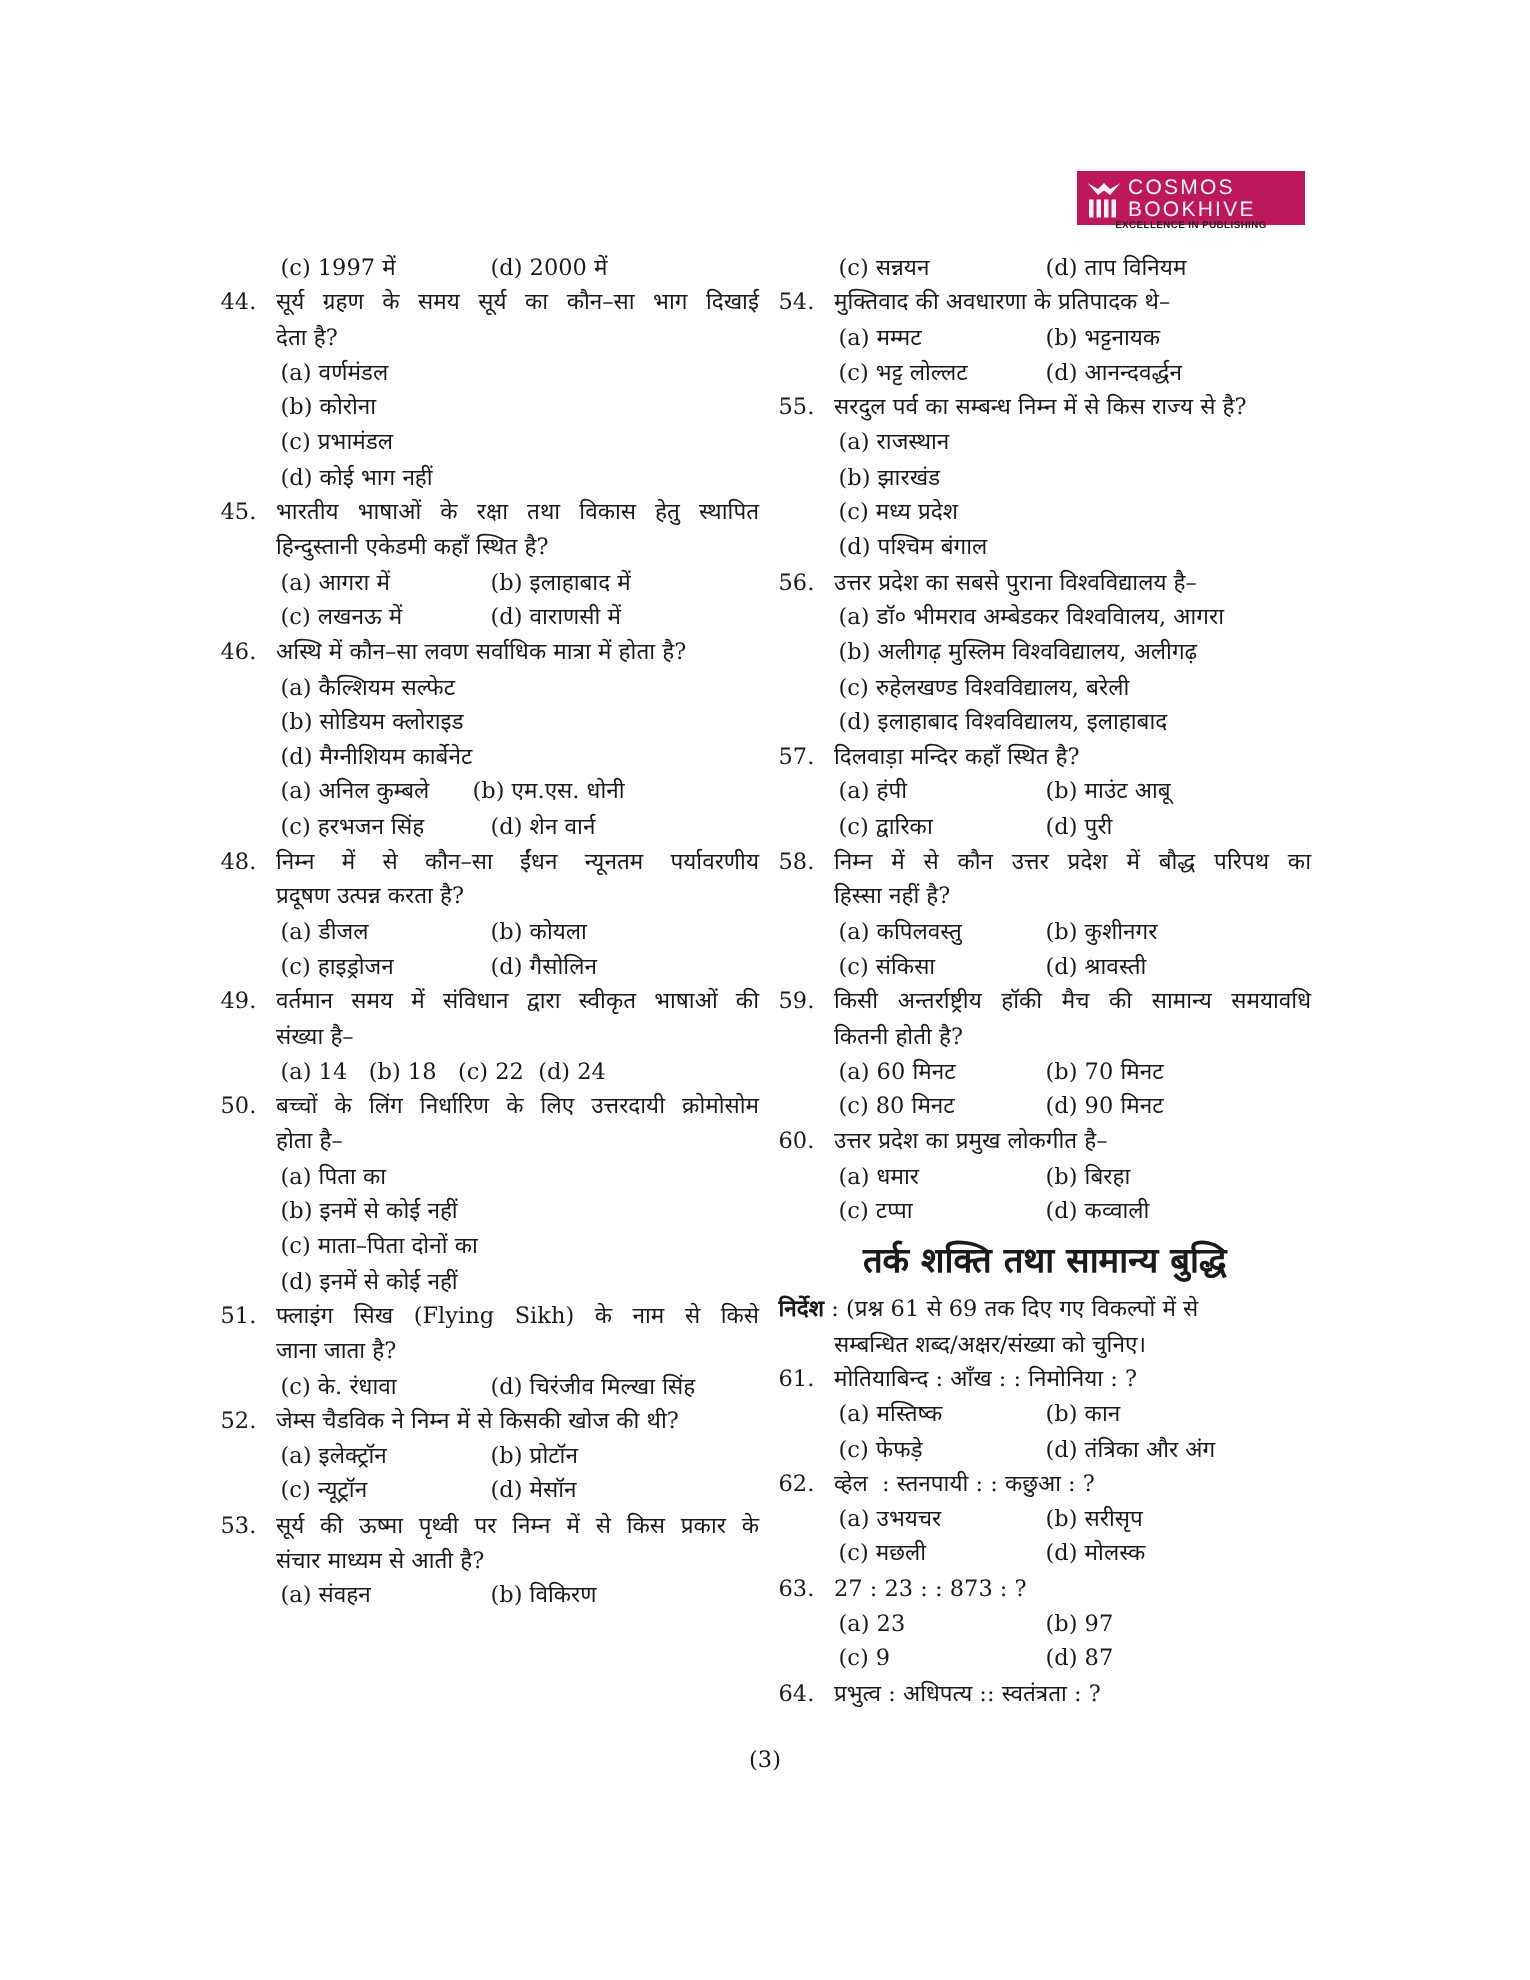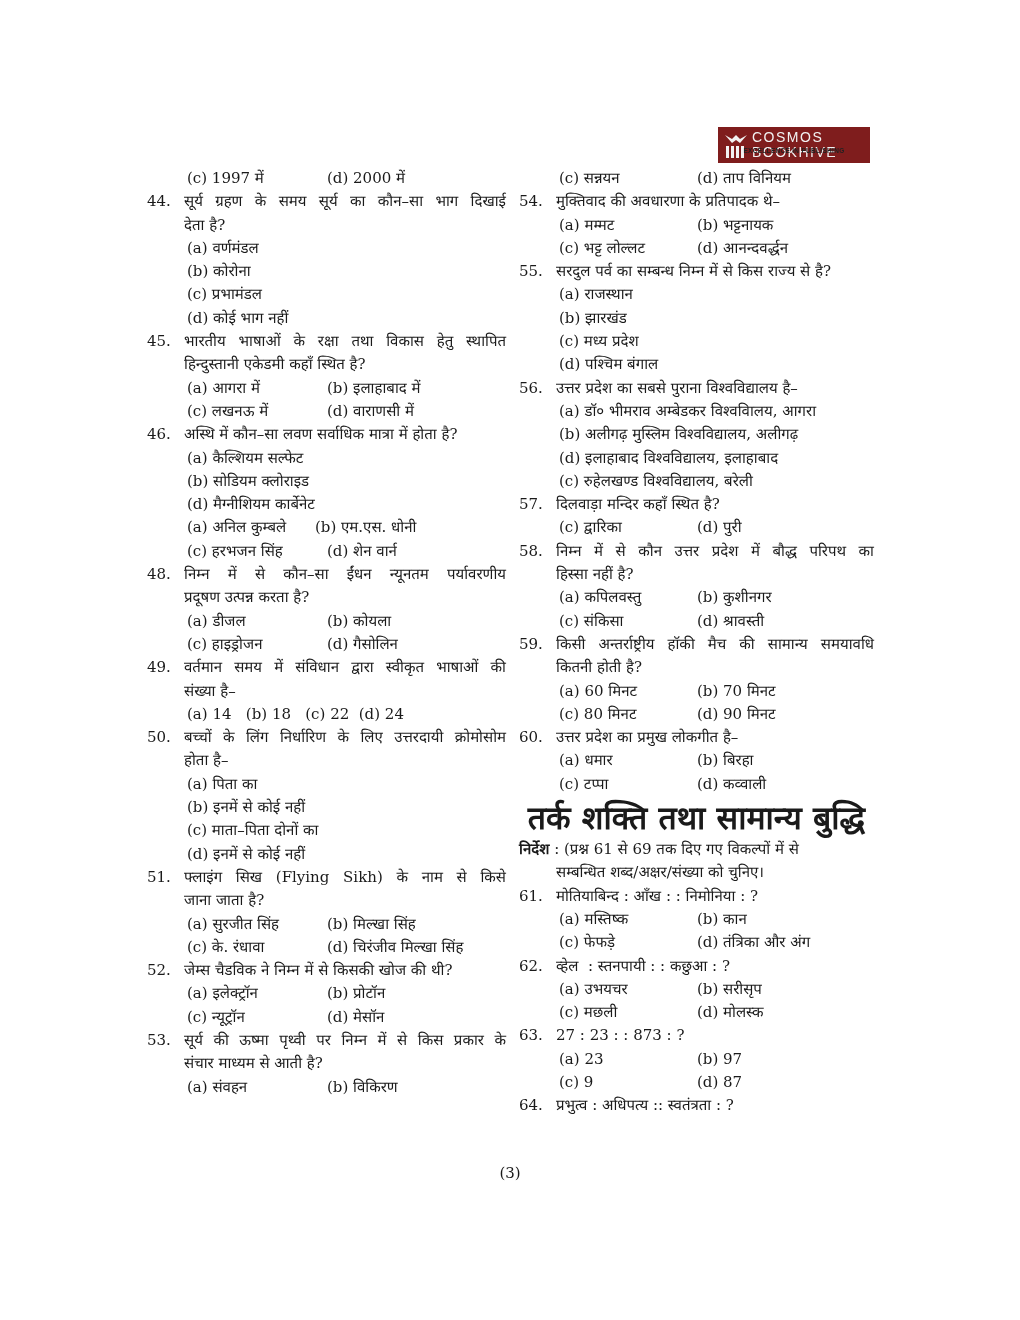--- a/index.html
+++ b/index.html
@@ -1,39 +1,39 @@
 <!DOCTYPE html>
 <html><head>
 <meta charset="utf-8">
 <style>
   html, body { margin: 0; padding: 0; background: #ffffff; }
   body { width: 1020px; height: 1320px; position: relative; overflow: hidden;
          font-family: "DejaVu Serif", "Liberation Serif", serif; color: #1a1a1a; }
   .logo { position: absolute; left: 718px; top: 110px; width: 152px; height: 48px; }
-  .logo-box { position: absolute; left: 0; top: 17px; width: 152px; height: 36px; background: #7f1d1d;
+  .logo-box { position: absolute; left: 0; top: 4px; width: 152px; height: 36px; background: #be185d;
               display: flex; align-items: center; }
   .logo-mark { width: 34px; height: 36px; position: relative; }
   .logo-mark svg { position: absolute; left: 4px; top: 2px; }
   .logo-text { font-family: "Liberation Sans", sans-serif; color: #f2f2f2; font-size: 14px;
                line-height: 15px; letter-spacing: 1.5px; }
   .logo-tag { position: absolute; left: 0; top: 37px; width: 152px; text-align: center;
               font-family: "Liberation Sans", sans-serif; font-weight: bold; font-size: 6.5px;
               letter-spacing: 0.3px; color: #222; }
 
   .col { position: absolute; top: 167px; width: 360px; font-size: 15px; }
   .col.left { left: 147px; }
   .col.right { left: 519px; width: 355px; }
   .line { height: 23.3px; line-height: 23.3px; white-space: nowrap; position: relative; }
   .qnum { position: absolute; left: 0; }
   .qtext { position: absolute; left: 37px; }
   .qtext.justify { width: 322px; text-align: justify; text-align-last: justify; }
   .opt { position: absolute; left: 40px; }
   .opt2 { position: absolute; left: 180px; }
   .col.right .opt2 { left: 178px; }
-  .heading { text-align: center; font-size: 32px; font-weight: bold; height: 42px; line-height: 44px;
+  .heading { text-align: center; font-size: 23px; font-weight: bold; height: 42px; line-height: 44px;
              position: relative; }
   .directive { position: relative; height: 23.3px; line-height: 23.3px; white-space: nowrap; }
   .directive b { font-weight: bold; }
   .footer { position: absolute; top: 1164px; left: 0; width: 1020px; text-align: center; font-size: 15px; }
 </style>
 </head>
 <body>
 
 <div class="logo">
   <div class="logo-box">
@@ -182,24 +182,20 @@
 
   <div>
     <div class="line">
         <span class="qnum">51.</span>
         <span class="qtext justify">फ्लाइंग सिख (Flying Sikh) के नाम से किसे</span>
       </div>
     <div class="line">
         <span class="qtext">जाना जाता है?</span>
       </div>
     <div class="line">
-        <span class="opt">(a) सुरजीत सिंह</span>
-        <span class="opt2">(b) मिल्खा सिंह</span>
-      </div>
-    <div class="line">
         <span class="opt">(c) के. रंधावा</span>
         <span class="opt2">(d) चिरंजीव मिल्खा सिंह</span>
       </div>
   </div>
 
   <div>
     <div class="line">
         <span class="qnum">52.</span>
         <span class="qtext">जेम्स चैडविक ने निम्न में से किसकी खोज की थी?</span>
       </div>
@@ -273,31 +269,35 @@
         <span class="qnum">56.</span>
         <span class="qtext">उत्तर प्रदेश का सबसे पुराना विश्वविद्यालय है–</span>
       </div>
     <div class="line">
         <span class="opt">(a) डॉ० भीमराव अम्बेडकर विश्वविालय, आगरा</span>
       </div>
     <div class="line">
         <span class="opt">(b) अलीगढ़ मुस्लिम विश्वविद्यालय, अलीगढ़</span>
       </div>
     <div class="line">
+        <span class="opt">(c) रुहेलखण्ड विश्वविद्यालय, बरेली</span>
+      </div>
+    <div class="line">
         <span class="opt">(d) इलाहाबाद विश्वविद्यालय, इलाहाबाद</span>
-      </div>
-    <div class="line">
-        <span class="opt">(c) रुहेलखण्ड विश्वविद्यालय, बरेली</span>
       </div>
   </div>
 
   <div>
     <div class="line">
         <span class="qnum">57.</span>
         <span class="qtext">दिलवाड़ा मन्दिर कहाँ स्थित है?</span>
+      </div>
+    <div class="line">
+        <span class="opt">(a) हंपी</span>
+        <span class="opt2">(b) माउंट आबू</span>
       </div>
     <div class="line">
         <span class="opt">(c) द्वारिका</span>
         <span class="opt2">(d) पुरी</span>
       </div>
   </div>
 
   <div>
     <div class="line">
         <span class="qnum">58.</span>

